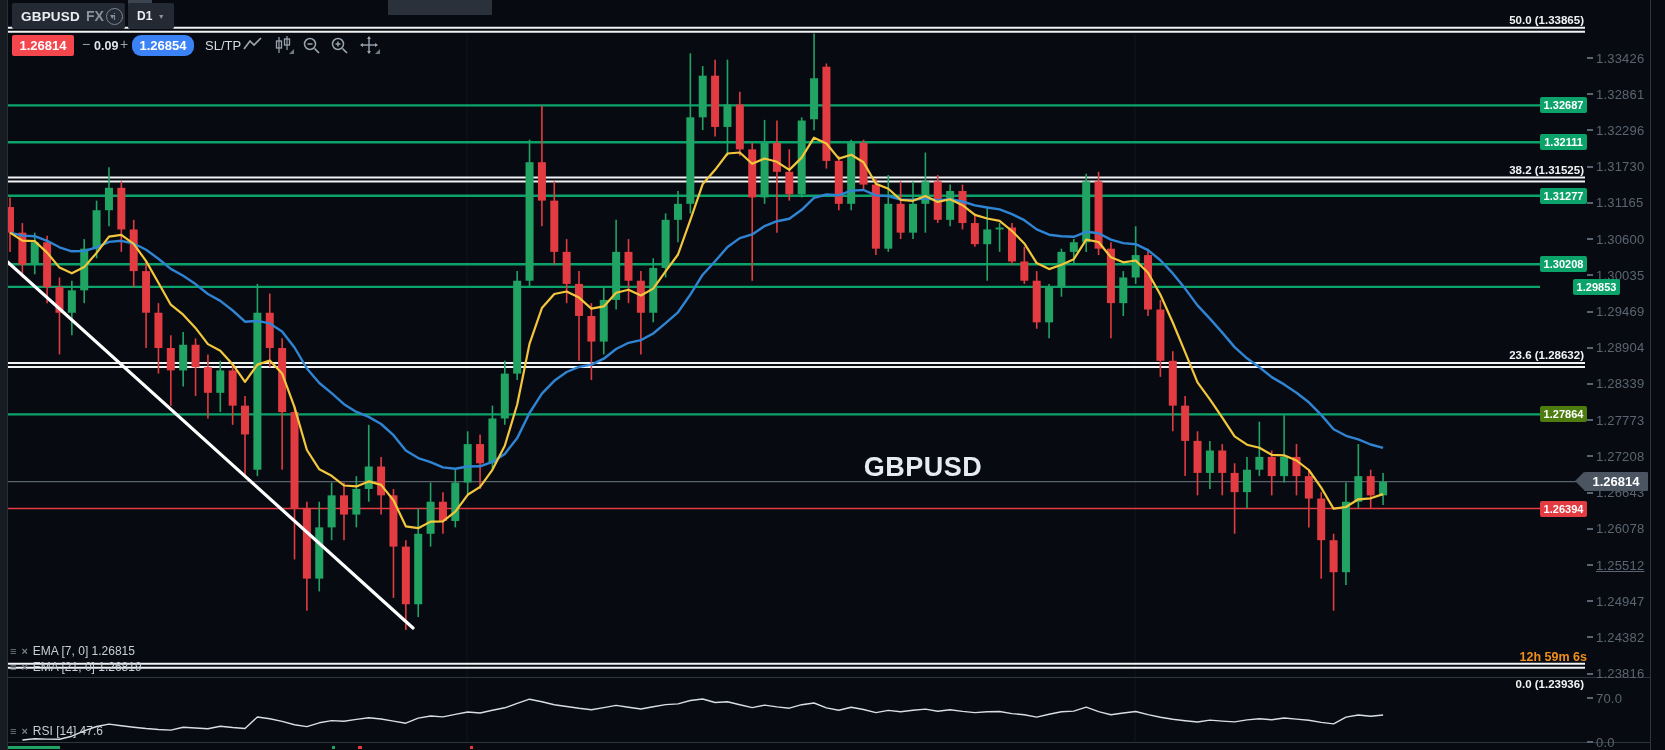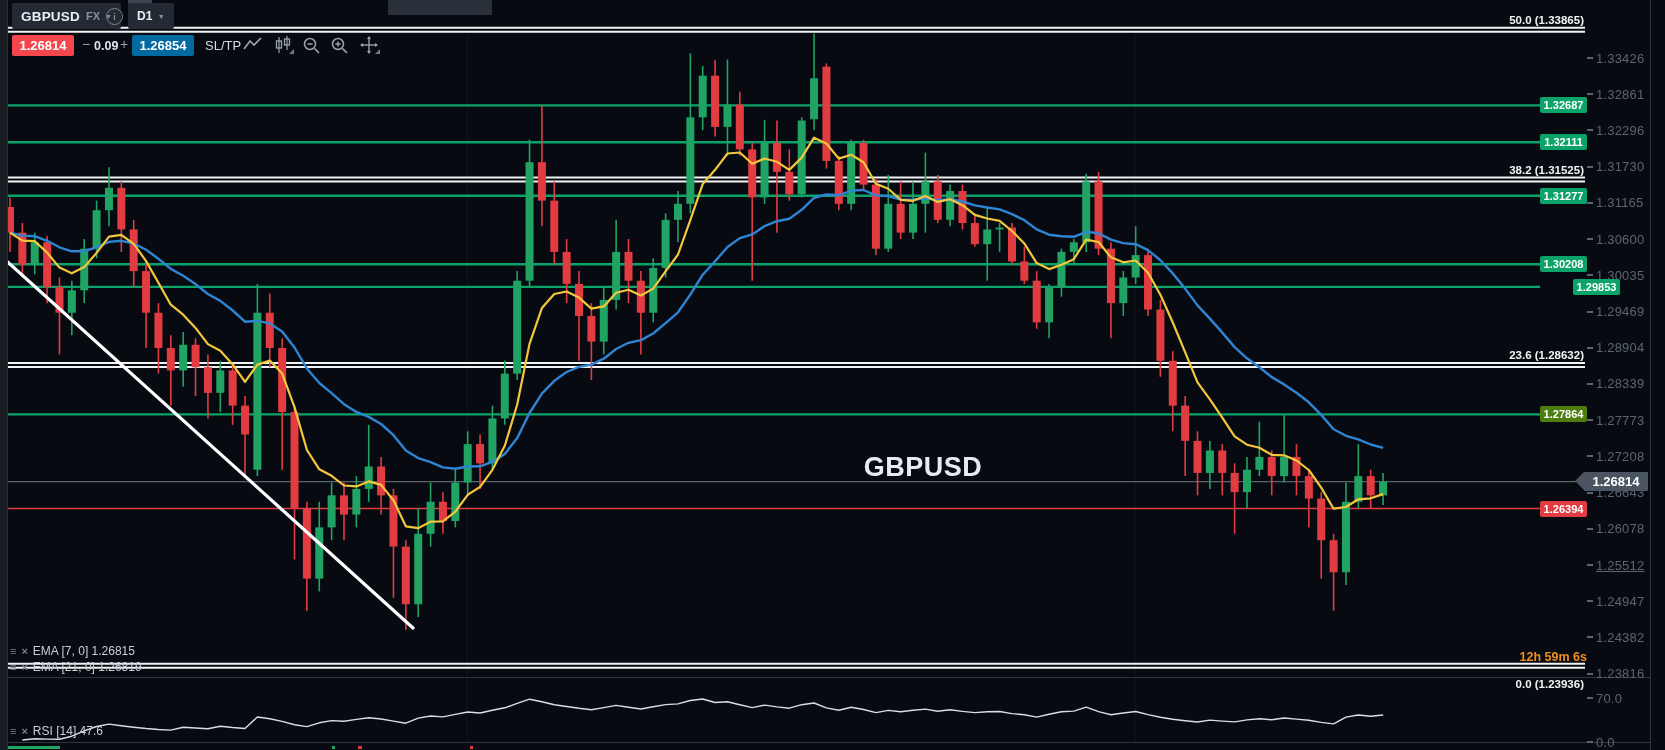--- a/index.html
+++ b/index.html
@@ -1,21 +1,21 @@
 <!DOCTYPE html>
 <html><head>
 <meta charset="utf-8">
 <style>
   html,body{margin:0;padding:0;background:#070b11;width:1665px;height:750px;overflow:hidden;
     font-family:"Liberation Sans",sans-serif;}
   #app{position:relative;width:1665px;height:750px;background:#070b11;}
   .abs{position:absolute;}
   .tab{background:#242a33;border-radius:2px;display:flex;align-items:center;padding:0 9px;height:26px;top:3px;}
   .tab .sym{color:#e9eef3;font-weight:bold;font-size:13.5px;letter-spacing:.2px;}
-  .tab .sub{color:#8a939d;font-size:11px;margin-left:6px;font-weight:bold;}
+  .tab .sub{color:#8a939d;font-size:14px;margin-left:6px;font-weight:bold;}
   .caret{color:#8a939d;font-size:7px;margin-left:5px;}
   .pricebtn{height:21px;top:35px;border-radius:2px;color:#fff;font-weight:bold;font-size:13px;
     display:flex;align-items:center;justify-content:center;width:62px;}
   .spread{color:#dfe5ea;font-size:12.5px;font-weight:bold;top:39px;}
   .pm{color:#97a1ab;font-size:14px;top:36px;}
   .sltp{color:#d4dae0;font-size:13px;top:38px;}
   .toolicon{top:36px;width:22px;height:18px;}
   .legend{display:flex;align-items:center;gap:5px;color:#c7ced5;font-size:12px;left:10px;}
   .legend .lic{color:#78828c;font-size:11px;line-height:10px;}
   .tagsr{left:1540px;width:47px;height:16px;border-radius:2px;color:#fff;font-size:11px;font-weight:bold;
@@ -383,21 +383,21 @@
     </div>
     <div class="abs pm" style="left:82px;">
       <span>−</span>
     </div>
     <div class="abs spread" style="left:94px;">
       <span>0.09</span>
     </div>
     <div class="abs pm" style="left:120px;">
       <span>+</span>
     </div>
-    <div class="abs pricebtn" style="left:132px;background:#0369a1;">
+    <div class="abs pricebtn" style="left:132px;background:#3b82f6;border-radius:9px;">
       <span>1.26854</span>
     </div>
     <div class="abs sltp" style="left:205px;">
       <span>SL/TP</span>
     </div>
 
     <div class="abs toolicon" style="left:242px;">
       <svg width="22" height="18">
           <polyline points="2,13 8,5 12,9 19,2" fill="none" stroke="#9aa4ae" stroke-width="1.7"></polyline>
         </svg>

